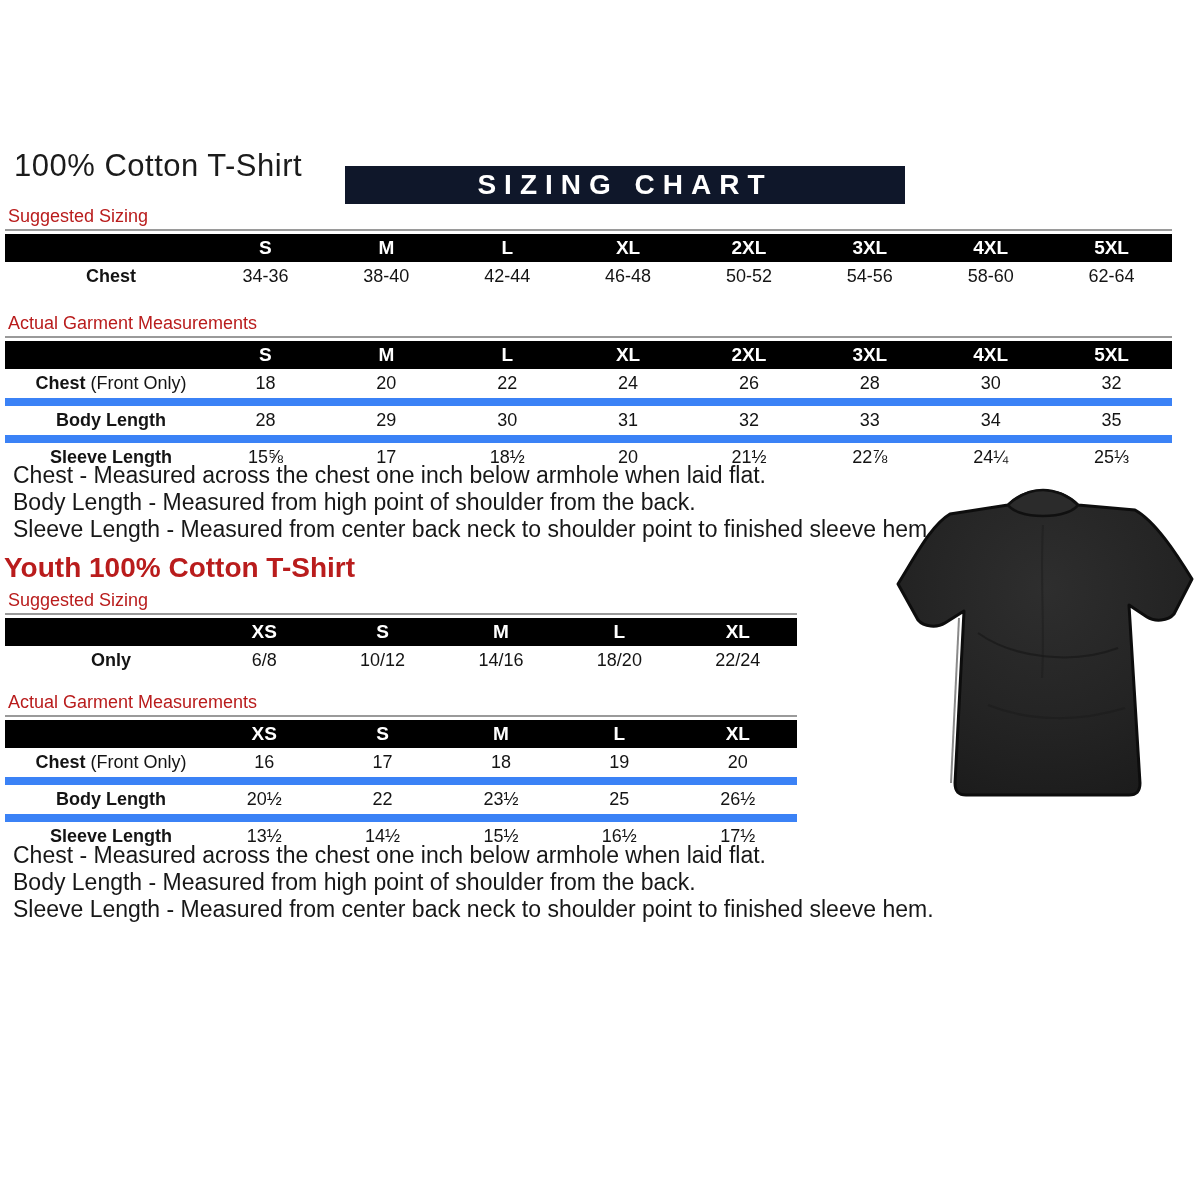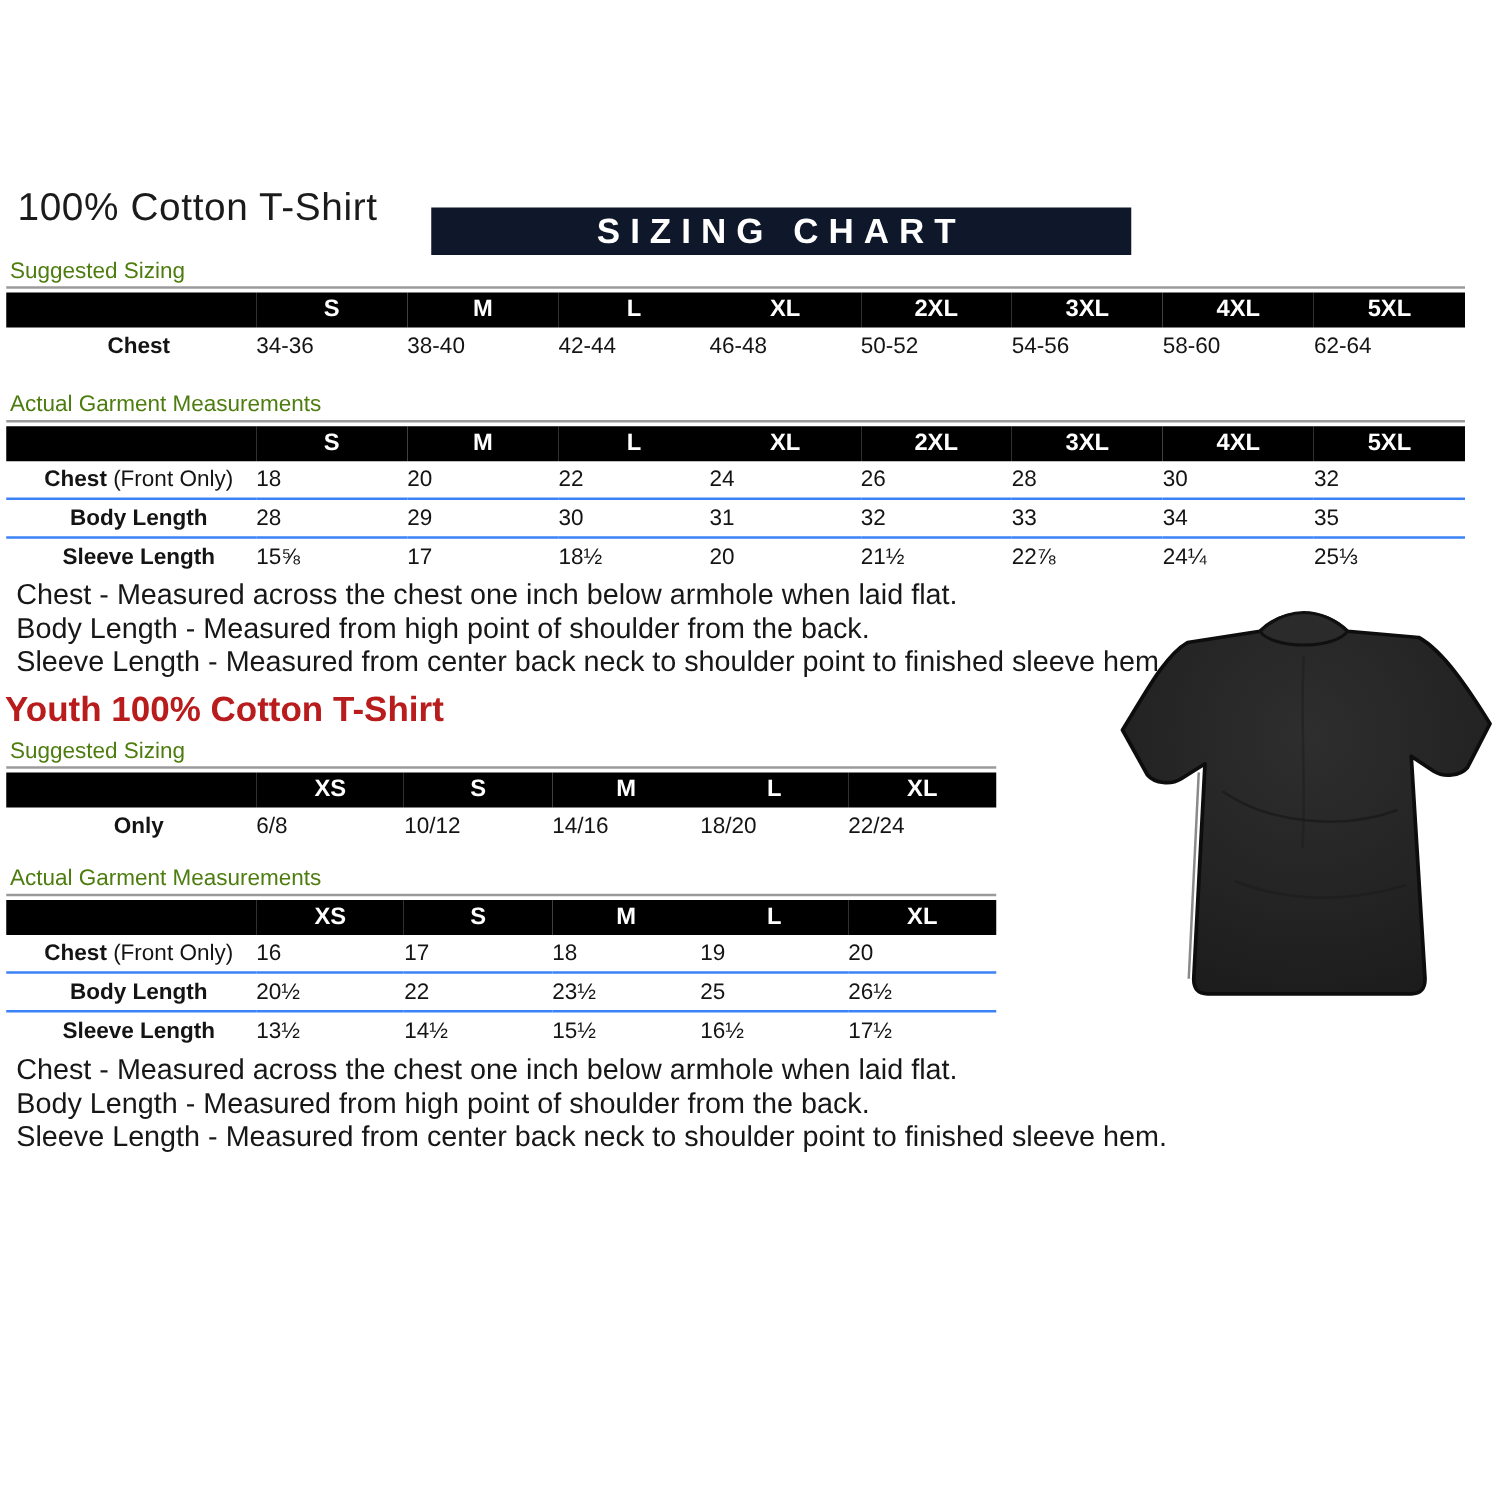--- a/index.html
+++ b/index.html
@@ -20,39 +20,39 @@
     font-size:28px;font-weight:700;color:#b91c1c;white-space:nowrap;
   }
   .banner{
     background:#0f172a;color:#fff;
     display:flex;align-items:center;justify-content:center;
     font-weight:900;font-size:28px;letter-spacing:8px;
     white-space:nowrap;
     text-align:center;
   }
   .section-label{
-    font-size:18px;color:#4d7c0f;font-weight:400;
+    font-size:18px;color:#b91c1c;font-weight:400;
     margin:0 0 3px 3px;height:20px;line-height:20px;
   }
   .tbl-wrap{border-top:2px solid #9a9a9a;padding-top:3px;}
   table{border-collapse:collapse;table-layout:fixed;}
   table.adult{width:1167px;}
   table.youth{width:792px;}
   col.label-col{width:200px;}
   th{
     background:#000;color:#fff;font-weight:700;font-size:19px;
     height:28px;text-align:center;padding:0;
   }
   td{
-    font-size:18px;height:29px;text-align:left;
+    font-size:18px;height:29px;text-align:center;
     color:#141414;padding:0;
   }
   td.row-label{text-align:center;padding-left:12px;font-weight:700;white-space:nowrap;}
   td.row-label .suffix{font-weight:400;}
-  table.bordered tbody tr + tr td{border-top:2px solid #3b82f6;}
+  table.bordered tbody tr + tr td{border-top:8px solid #3b82f6;}
   .notes p{
     margin:0 0 9px 0;font-size:23px;line-height:18px;color:#171717;
     white-space:nowrap;
   }
   .tshirt{position:absolute;left:893px;top:483px;width:304px;height:326px;}
 </style>
 </head>
 <body>
 
 <div class="page">

